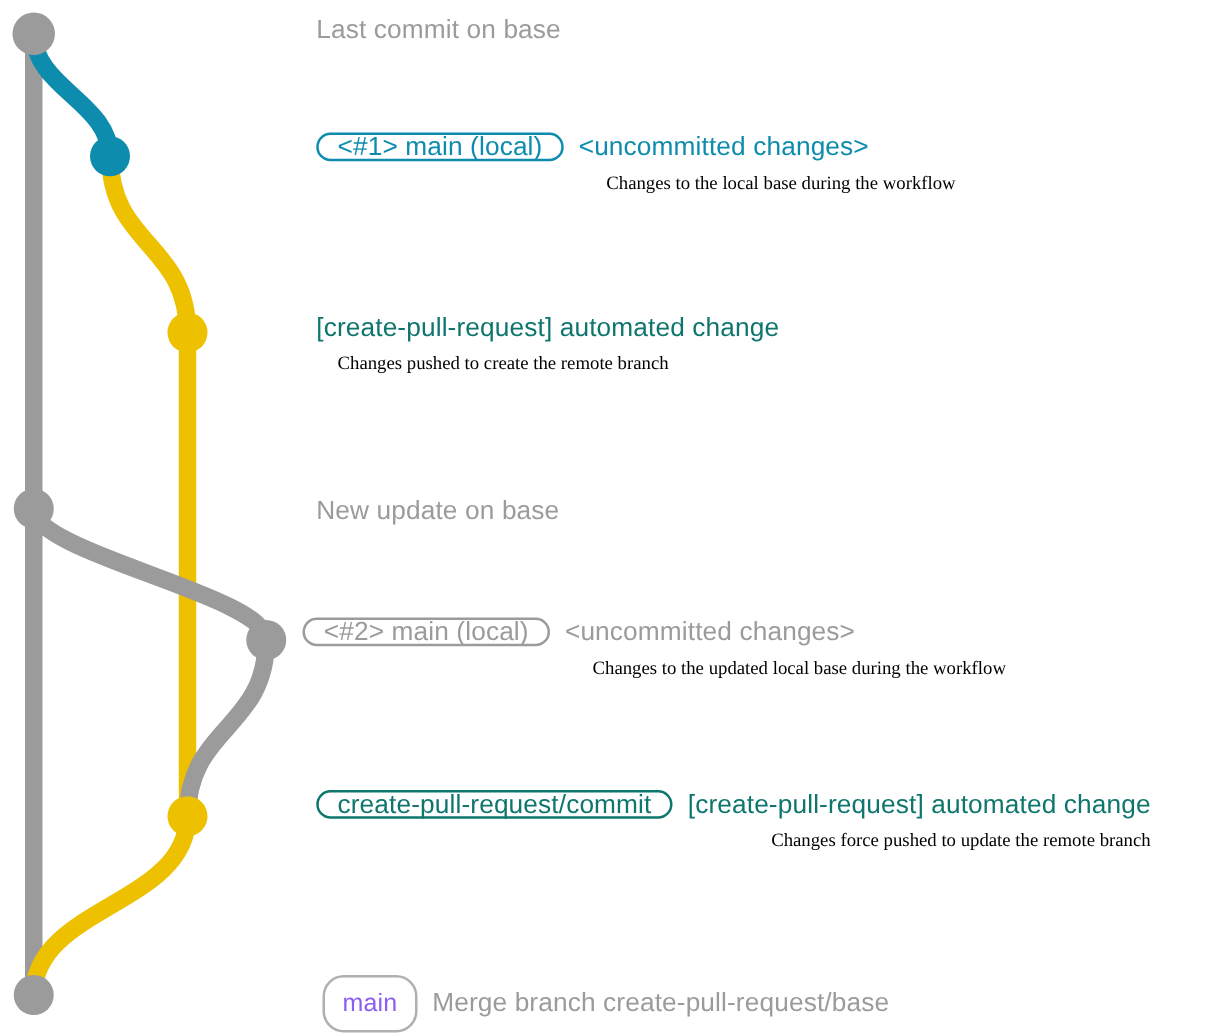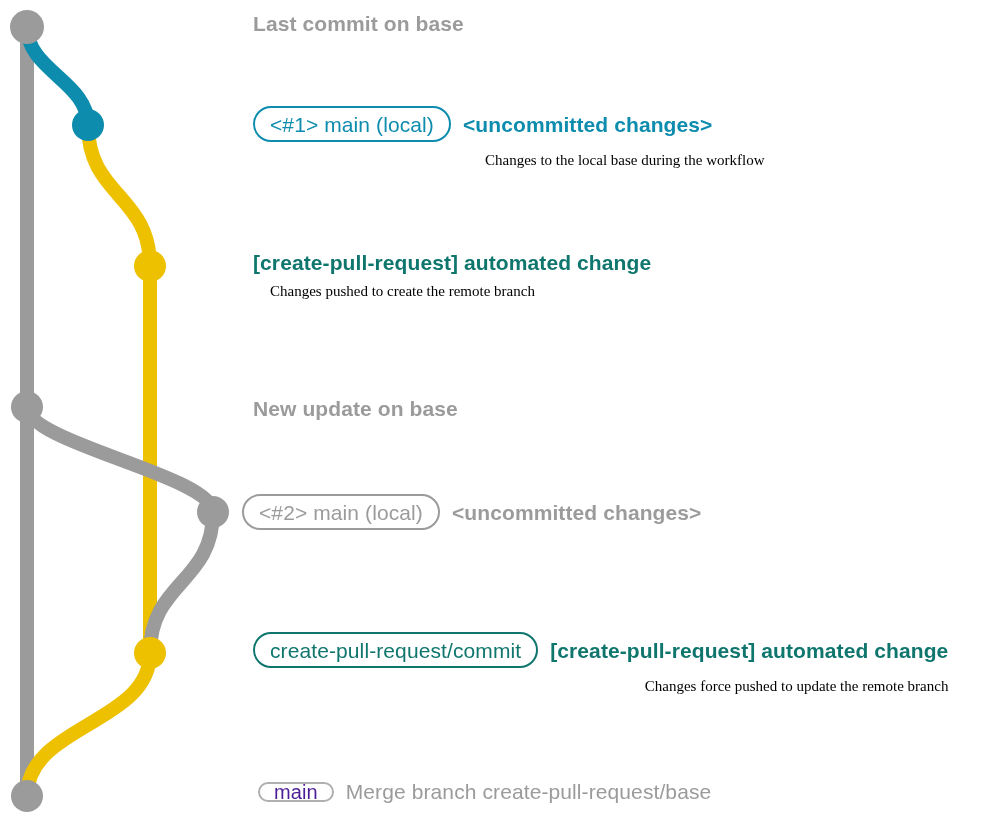--- a/index.html
+++ b/index.html
@@ -43,33 +43,33 @@
     display: flex;
     align-items: center;
     gap: 12px;
   }
 
   .pill {
     display: inline-flex;
     align-items: center;
     justify-content: center;
     box-sizing: border-box;
-    height: 36px;
+    height: 23px;
     padding: 0 15px;
     border-radius: 18px;
     border: 2px solid currentColor;
     font-size: 21px;
     font-weight: 400;
     letter-spacing: 0.1px;
     line-height: 1;
   }
 
   .headline {
     font-size: 21px;
-    font-weight: 700;
+    font-weight: 400;
     line-height: 1;
     letter-spacing: 0.1px;
   }
 
   .subtext {
     font-family: "Liberation Serif", serif;
     font-size: 15px;
     color: #000000;
     line-height: 1;
     margin-top: 11px;
@@ -89,25 +89,25 @@
   #ann-local-2          { left: 242px; top: 494px; }
   #ann-automated-2      { left: 253px; top: 632px; }
   #ann-merge            { left: 258px; top: 780px; }
 
   #ann-automated-1 .subtext { margin-left: 17px; }
   #ann-automated-2 .subtext { margin-left: 312px; text-align: right; }
   #ann-local-1 .subtext     { margin-left: 232px; }
   #ann-local-2 .subtext     { margin-left: 232px; }
 
   .merge-pill {
-    height: 20px;
+    height: 46px;
     padding: 0 14px;
     border-radius: 17px;
     border: 2px solid #b0b0b0;
-    color: #4c1d95;
+    color: #8b5cf6;
     font-size: 20px;
   }
   .merge-text {
     font-size: 21px;
     color: #9b9b9b;
     letter-spacing: 0.1px;
   }
 </style>
 </head>
 <body>
@@ -171,20 +171,21 @@
     <div class="ann-row">
       <span class="headline c-gray">New update on base</span>
     </div>
   </div>
 
   <div class="ann" id="ann-local-2">
     <div class="ann-row">
       <span class="pill c-gray">&lt;#2&gt; main (local)</span>
       <span class="headline c-gray">&lt;uncommitted changes&gt;</span>
     </div>
+    <div class="subtext">Changes to the updated local base during the workflow</div>
   </div>
 
   <div class="ann" id="ann-automated-2">
     <div class="ann-row">
       <span class="pill c-gold">create-pull-request/commit</span>
       <span class="headline c-gold">[create-pull-request] automated change</span>
     </div>
     <div class="subtext">Changes force pushed to update the remote branch</div>
   </div>
 

